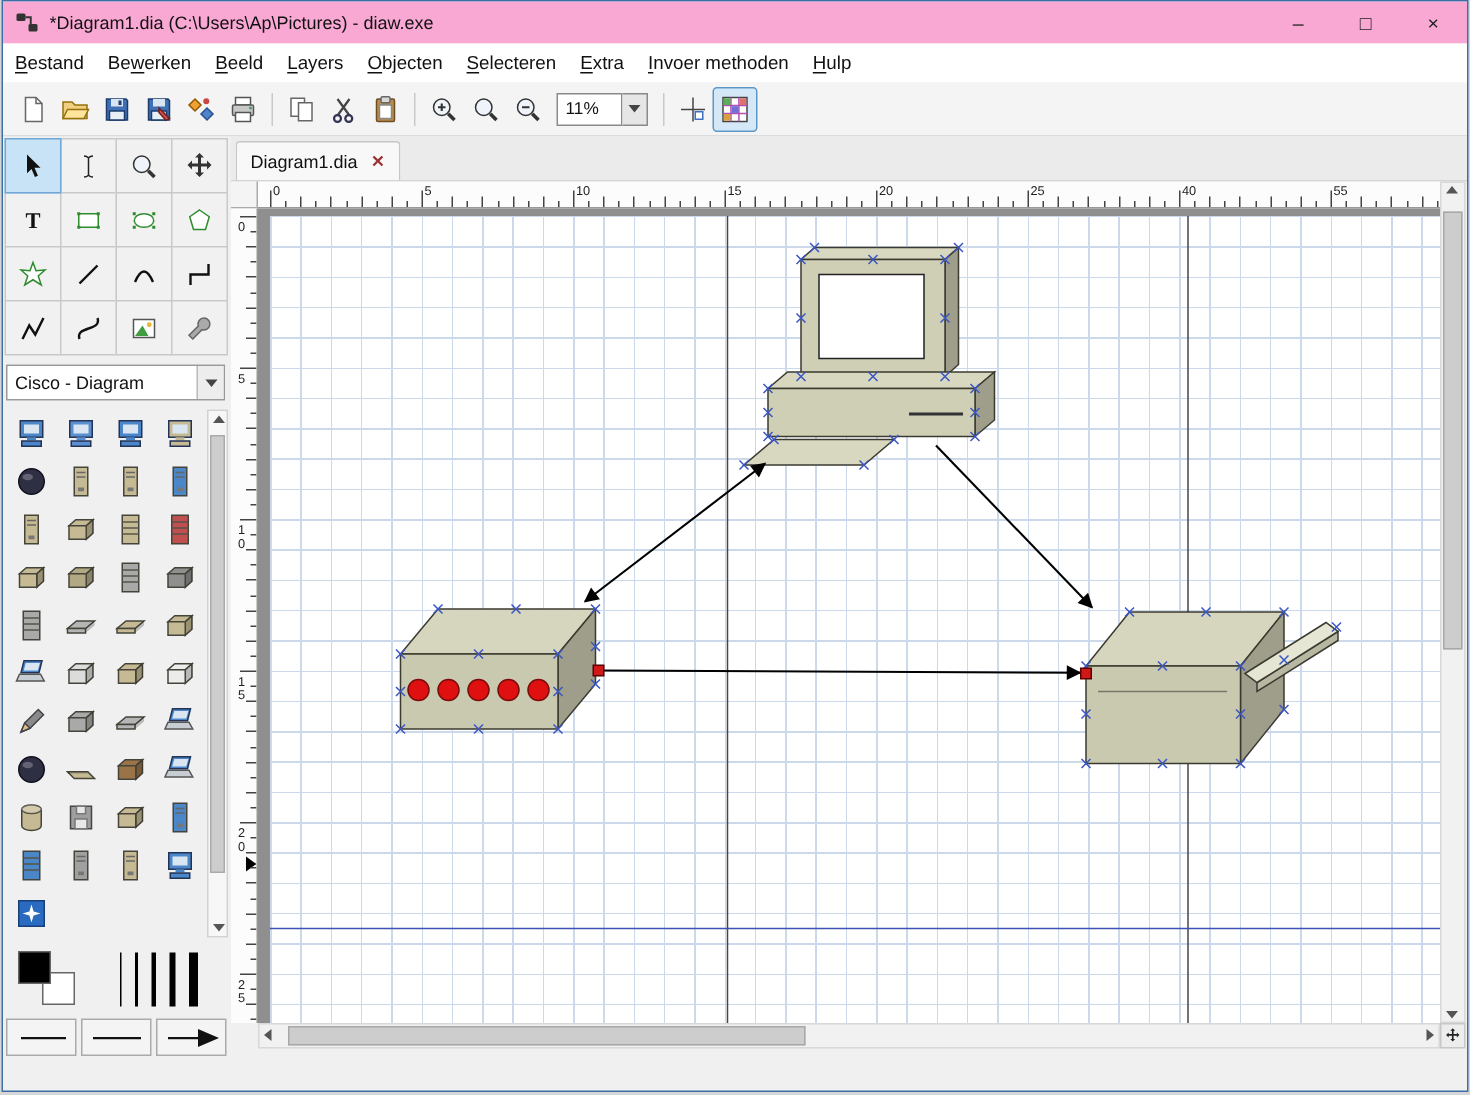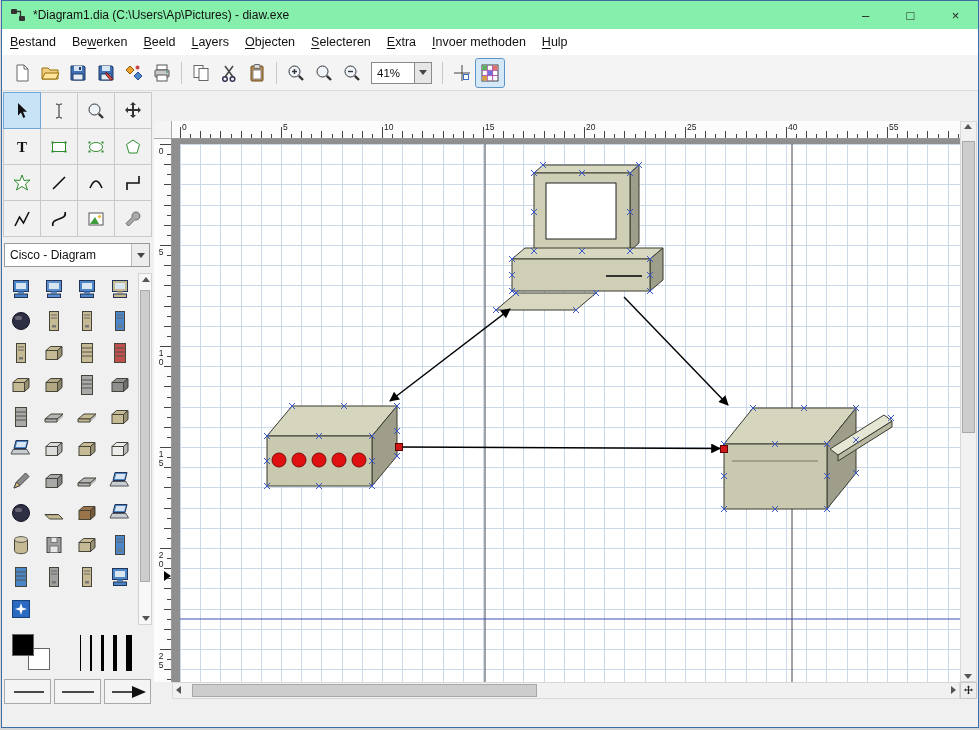--- a/index.html
+++ b/index.html
@@ -1,20 +1,20 @@
 <!DOCTYPE html>
 <html><head>
 <meta charset="utf-8">
 <style>
   html,body{margin:0;padding:0;background:#d6d6d6;font-family:"Liberation Sans",sans-serif;}
   *{box-sizing:border-box;}
   .window{position:relative;width:978px;height:728px;margin:0 auto;border:1px solid #3c6ea5;background:#f0f0f0;overflow:hidden;user-select:none;}
 
   
-  .titlebar{position:absolute;top:0;left:0;right:0;height:28px;background:#86efac;display:flex;align-items:center;justify-content:flex-end;}
+  .titlebar{position:absolute;top:0;left:0;right:0;height:28px;background:#f9a8d4;display:flex;align-items:center;justify-content:flex-end;}
   .appicon{margin-left:8px;display:flex;}
   .title-text{font-size:12px;color:#111;margin-left:7px;flex:1;white-space:nowrap;overflow:hidden;}
   .winbtn{width:45px;height:28px;display:flex;align-items:center;justify-content:center;font-size:13px;color:#222;}
 
   
   .menubar{position:absolute;top:28px;left:0;right:0;height:26px;background:#fff;display:flex;align-items:center;font-size:12.5px;color:#111;}
   .mi{padding:4px 8px;}
   .mi u{text-underline-offset:2px;}
 
   
@@ -195,21 +195,21 @@
         </svg>
       </span>
     <span class="tbtn">
         <svg width="20" height="20" viewBox="0 0 20 20">
           <circle cx="8.5" cy="8.5" r="5.5" fill="#eef4fa" stroke="#333"></circle>
           <line x1="12.8" y1="12.8" x2="17" y2="17" stroke="#333" stroke-width="2.4"></line>
           <path d="M6 8.5h5" stroke="#333" stroke-width="1.4"></path>
         </svg>
       </span>
     <span class="zoombox">
-      <span class="zoomval">41%</span>
+      <span class="zoomval">11%</span>
       <span class="zoomdrop">
           <span class="tri-dn"></span>
         </span>
     </span>
     <span class="tsep"></span>
     <span class="tbtn">
         <svg width="20" height="20" viewBox="0 0 20 20">
           <path d="M10 2v16M2 10h16" stroke="#444"></path>
           <rect x="11.5" y="11.5" width="5" height="5" fill="#fff" stroke="#3a6ec0"></rect>
         </svg>
@@ -676,20 +676,26 @@
       <span class="abtn">
           <svg width="40" height="16" viewBox="0 0 40 16">
             <line x1="4" y1="8" x2="26" y2="8" stroke="#111" stroke-width="1.5"></line>
             <polygon points="24,2 38,8 24,14" fill="#111"></polygon>
           </svg>
         </span>
     </div>
   </div>
 
   <div class="workarea">
+    <div class="tabbar">
+      <span class="tab">
+        <span>Diagram1.dia</span>
+        <span class="tabclose">✕</span>
+      </span>
+    </div>
     <div class="corner"></div>
     <div class="hruler">
         <div class="tick" style="left: 8px; height: 11px;"></div>
         <div class="tick" style="left: 18.1px; height: 4px;"></div>
         <div class="tick" style="left: 28.2px; height: 7px;"></div>
         <div class="tick" style="left: 38.3px; height: 4px;"></div>
         <div class="tick" style="left: 48.4px; height: 7px;"></div>
         <div class="tick" style="left: 58.5px; height: 4px;"></div>
         <div class="tick" style="left: 68.6px; height: 7px;"></div>
         <div class="tick" style="left: 78.7px; height: 4px;"></div>

